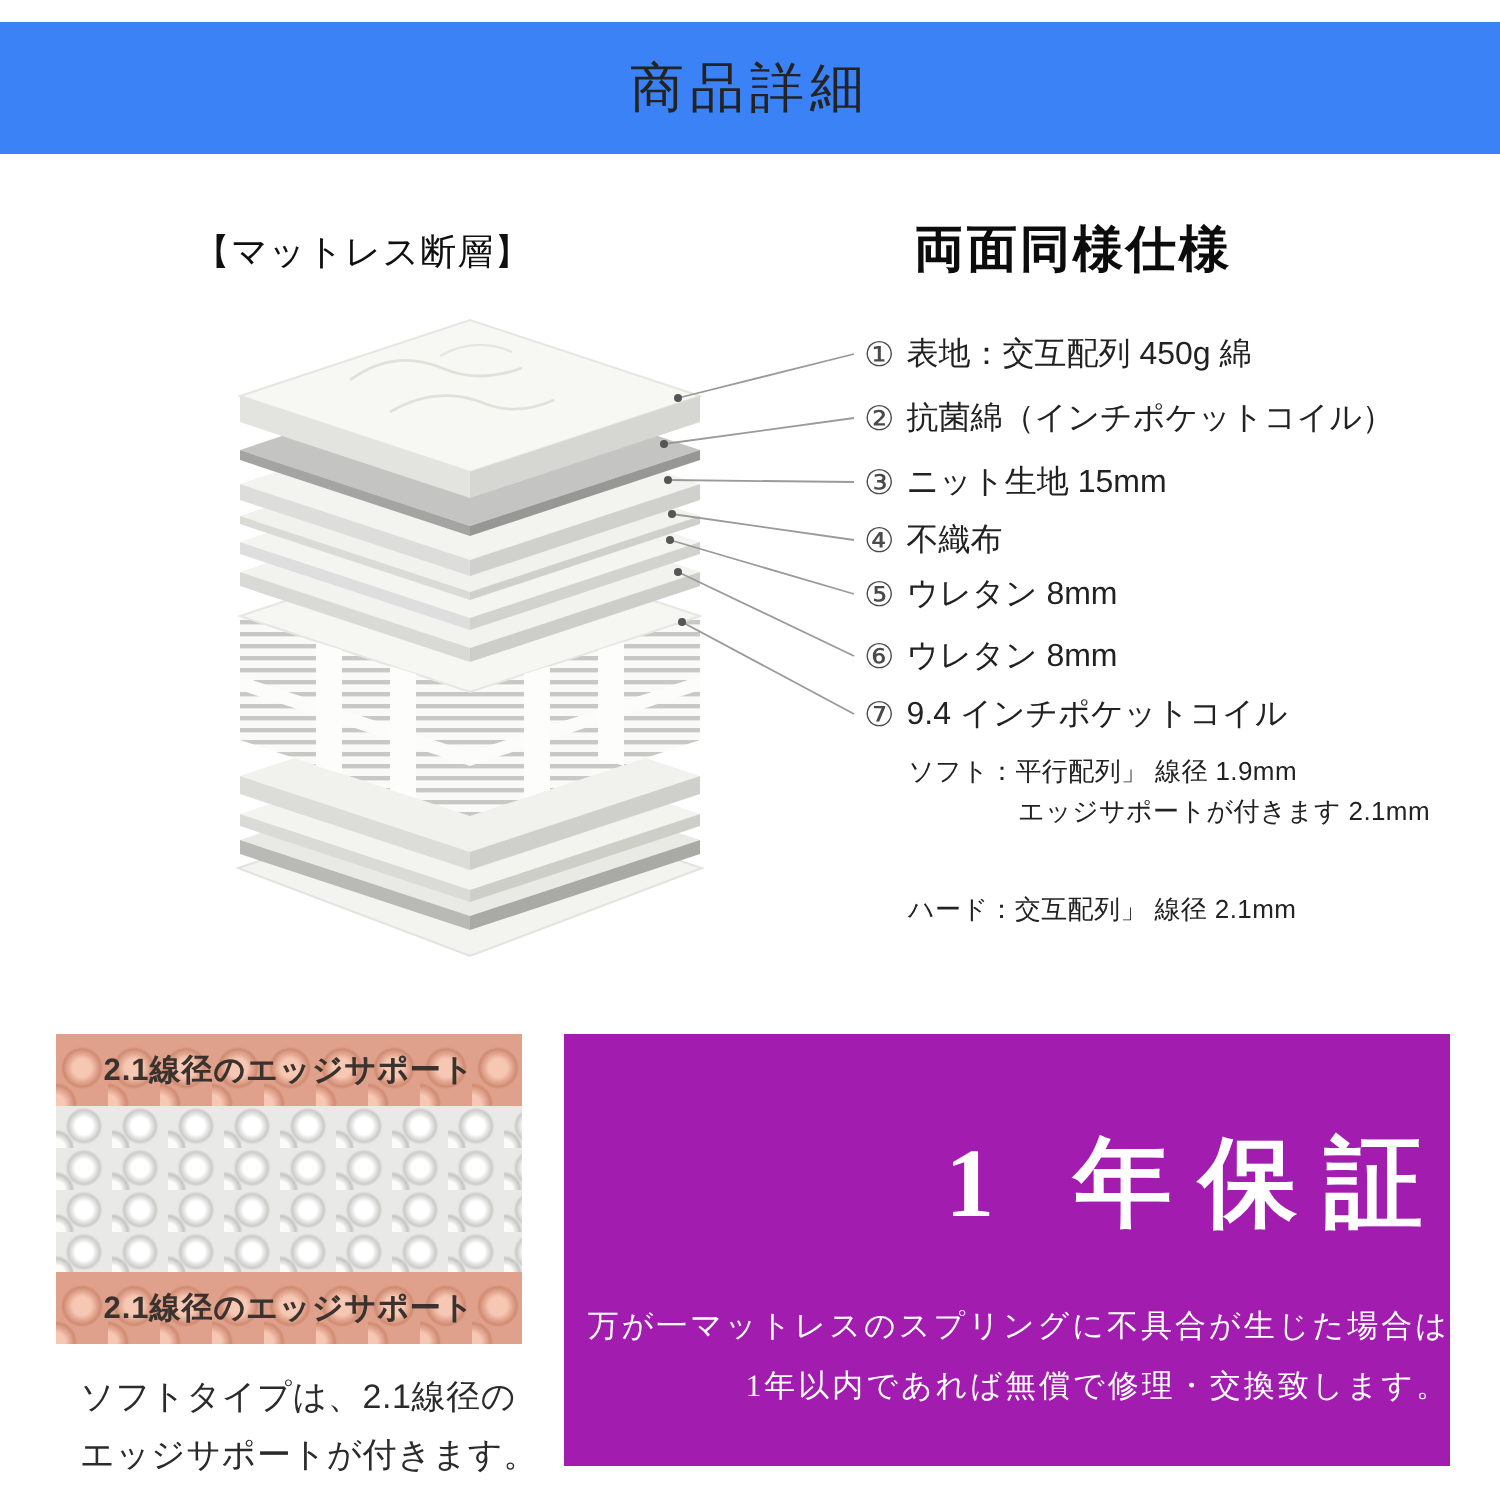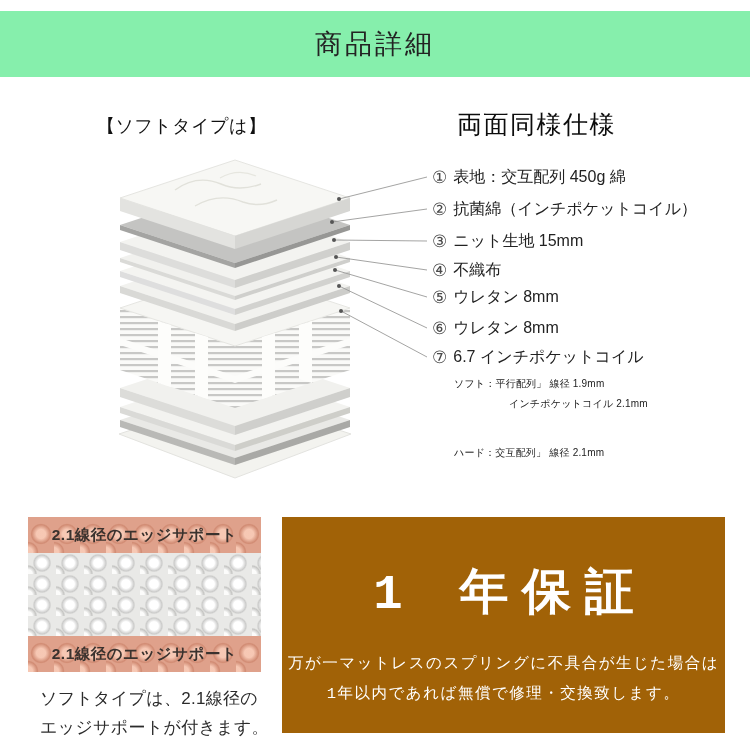--- a/index.html
+++ b/index.html
@@ -1,35 +1,35 @@
 <!DOCTYPE html>
 <html><head>
 <meta charset="utf-8">
 <style>
   html,body{margin:0;padding:0;background:#ffffff;}
   #app{position:relative;width:750px;height:750px;background:#ffffff;overflow:hidden;
        font-family:"Liberation Sans",sans-serif;color:#222;}
 
   
-  .header-bar{position:absolute;left:0;top:11px;width:750px;height:66px;background:#86efac;
+  .header-bar{position:absolute;left:0;top:11px;width:750px;height:66px;background:#3b82f6;
               display:flex;align-items:center;justify-content:center;}
   .header-bar h1{margin:0;font-size:27px;font-weight:400;color:#232323;letter-spacing:3px;}
 
   
   .section-label{position:absolute;left:97px;top:114px;font-size:18px;color:#101010;letter-spacing:.5px;}
-  .spec-heading{position:absolute;left:457px;top:108px;font-size:25px;font-weight:400;color:#0c0c0c;letter-spacing:1.5px;}
+  .spec-heading{position:absolute;left:457px;top:108px;font-size:25px;font-weight:700;color:#0c0c0c;letter-spacing:1.5px;}
 
   
   .diagram-svg{position:absolute;left:55px;top:158px;}
 
   
   .spec-item{position:absolute;left:432px;height:28px;display:flex;align-items:center;gap:6px;
              font-size:16px;color:#222;white-space:nowrap;}
   .spec-item .num{font-size:17px;color:#4a4a4a;}
-  .coil-detail{position:absolute;font-size:10px;color:#222;white-space:nowrap;letter-spacing:.2px;}
+  .coil-detail{position:absolute;font-size:13px;color:#222;white-space:nowrap;letter-spacing:.2px;}
   #cd1{left:454px;top:377px;}
   #cd2{left:509px;top:397px;}
   #cd3{left:454px;top:418px;margin-top:28px;}
 
   
   .coil-photo{position:absolute;left:28px;top:517px;width:233px;height:155px;display:flex;flex-direction:column;}
   .coil-band{flex:none;height:36px;display:flex;align-items:center;justify-content:center;
              font-size:15.5px;font-weight:700;color:#3a322e;letter-spacing:.5px;white-space:nowrap;
              background-color:#dfa18b;
              background-image:
@@ -38,35 +38,35 @@
              background-size:26px 36px;}
   .coil-mid{flex:1;
              background-color:#e9e9e7;
              background-image:
                radial-gradient(circle 12px at 14px 10px, #ffffff 36%, #cccccb 66%, rgba(233,233,231,0) 78%),
                radial-gradient(circle 12px at 0px 21px, #fcfcfb 36%, #c6c6c4 66%, rgba(233,233,231,0) 78%);
              background-size:28px 21px;}
   .coil-caption{position:absolute;left:40px;top:684px;font-size:17px;line-height:29px;color:#2b2b2b;letter-spacing:.3px;}
 
   
-  .warranty{position:absolute;left:282px;top:517px;width:443px;height:216px;background:#a16207;
-            color:#ffffff;text-align:center;font-family:Liberation Mono, monospace;}
+  .warranty{position:absolute;left:282px;top:517px;width:443px;height:216px;background:#a21caf;
+            color:#ffffff;text-align:right;font-family:Liberation Serif, serif;}
   .warranty-title{margin:0;padding-top:42px;font-size:49px;font-weight:700;letter-spacing:.28em;text-indent:.28em;}
   .warranty-body{margin-top:24px;font-size:15.5px;line-height:30px;letter-spacing:1.5px;}
 </style>
 </head>
 <body>
 
 <div id="app">
 
   <div class="header-bar">
     <h1>商品詳細</h1>
   </div>
 
-  <div class="section-label">【ソフトタイプは】</div>
+  <div class="section-label">【マットレス断層】</div>
   <div class="spec-heading">両面同様仕様</div>
 
   <svg class="diagram-svg" width="375" height="330" viewBox="0 0 375 330">
     <defs>
       <pattern id="st" width="6" height="6" patternUnits="userSpaceOnUse">
         <rect width="6" height="6" fill="#fafaf8"></rect>
         <rect y="2" width="6" height="2.2" fill="#c8c8c6"></rect>
       </pattern>
     </defs>
 
@@ -179,25 +179,25 @@
   <div class="spec-item" style="top:283px">
     <span class="num">⑤</span>
     <span>ウレタン 8mm</span>
   </div>
   <div class="spec-item" style="top:314px">
     <span class="num">⑥</span>
     <span>ウレタン 8mm</span>
   </div>
   <div class="spec-item" style="top:343px">
     <span class="num">⑦</span>
-    <span>6.7 インチポケットコイル</span>
+    <span>9.4 インチポケットコイル</span>
   </div>
 
   <div class="coil-detail" id="cd1">ソフト：平行配列」 線径 1.9mm</div>
-  <div class="coil-detail" id="cd2">インチポケットコイル 2.1mm</div>
+  <div class="coil-detail" id="cd2">エッジサポートが付きます 2.1mm</div>
   <div class="coil-detail" id="cd3">ハード：交互配列」 線径 2.1mm</div>
 
   <div class="coil-photo">
     <div class="coil-band">2.1線径のエッジサポート</div>
     <div class="coil-mid"></div>
     <div class="coil-band">2.1線径のエッジサポート</div>
   </div>
   <div class="coil-caption">
     <div>ソフトタイプは、2.1線径の</div>
     <div>エッジサポートが付きます。</div>

